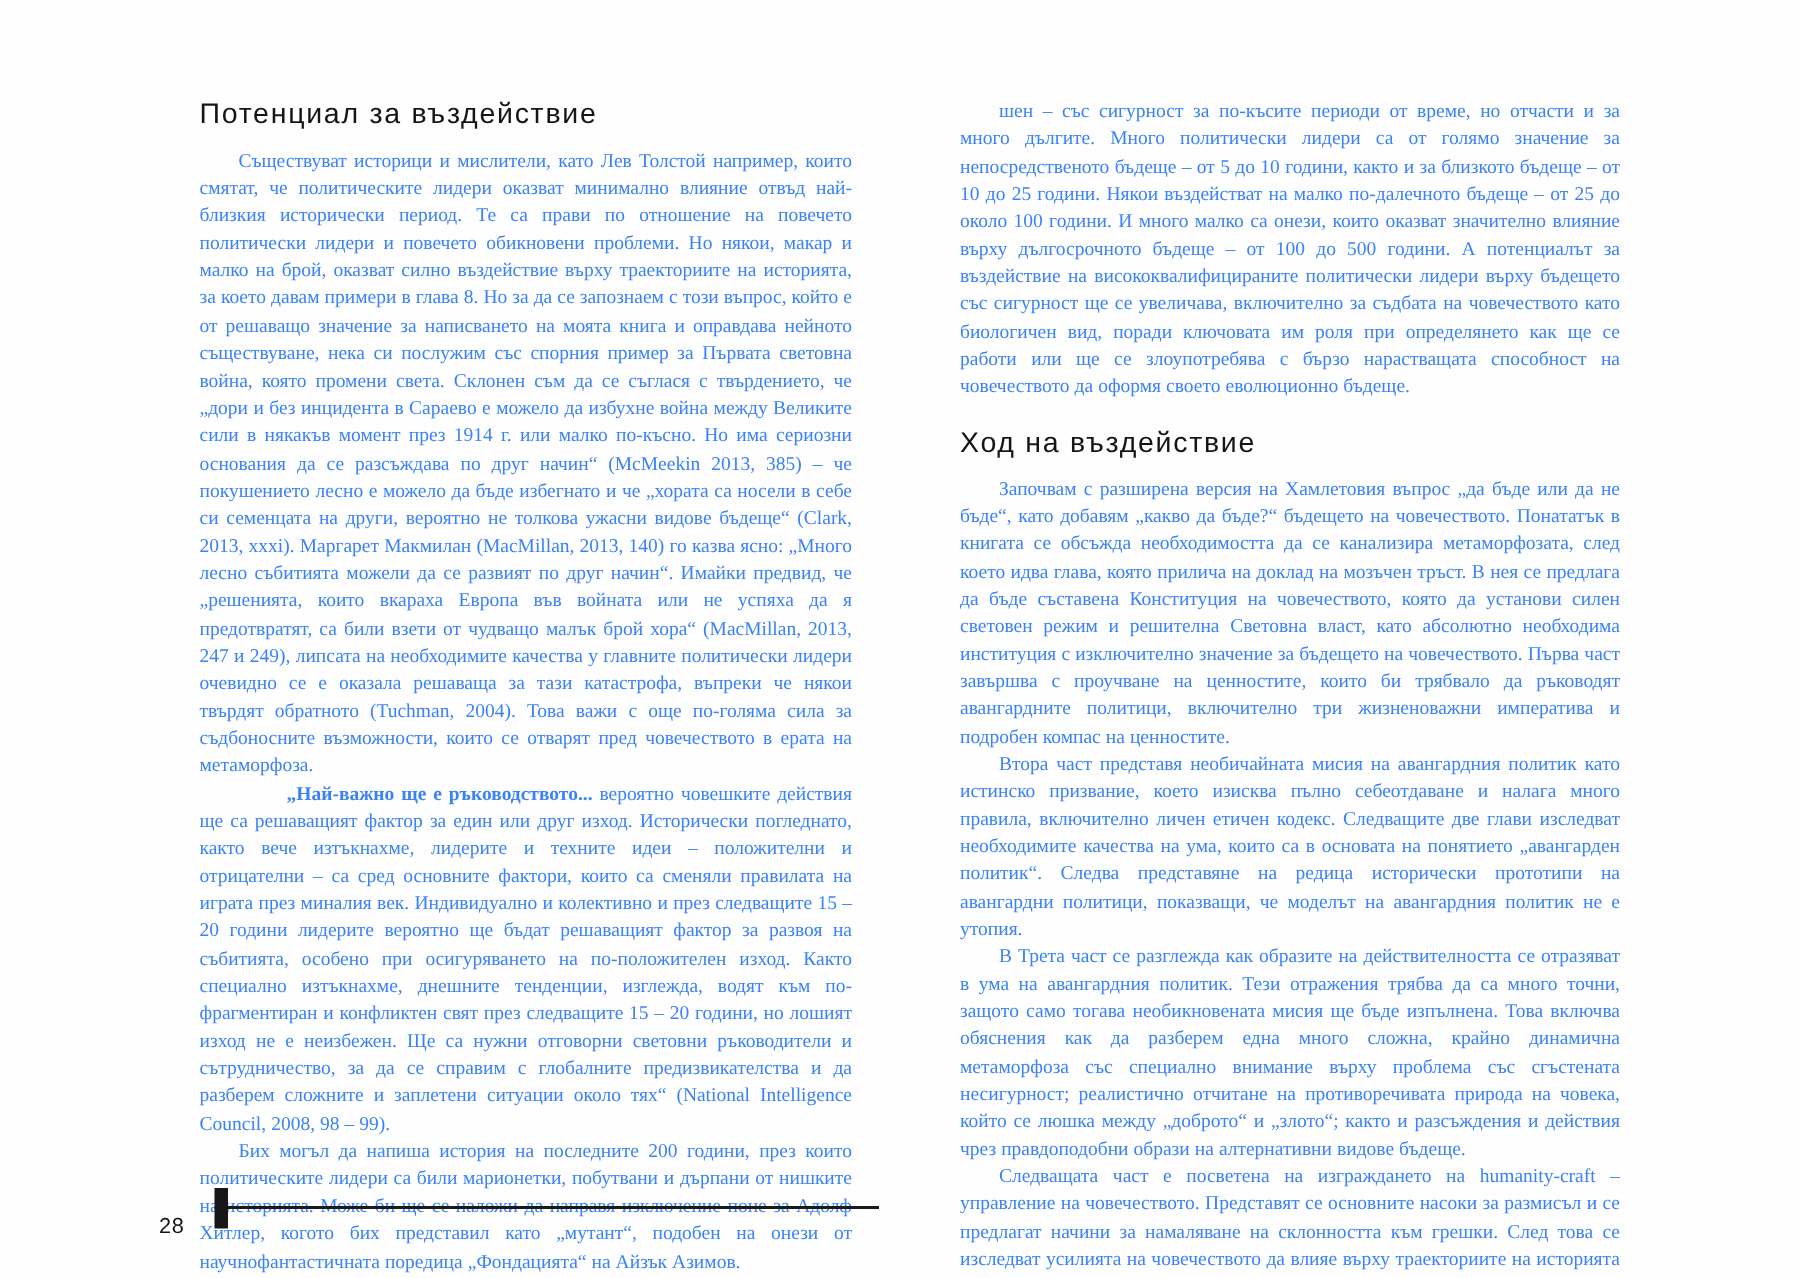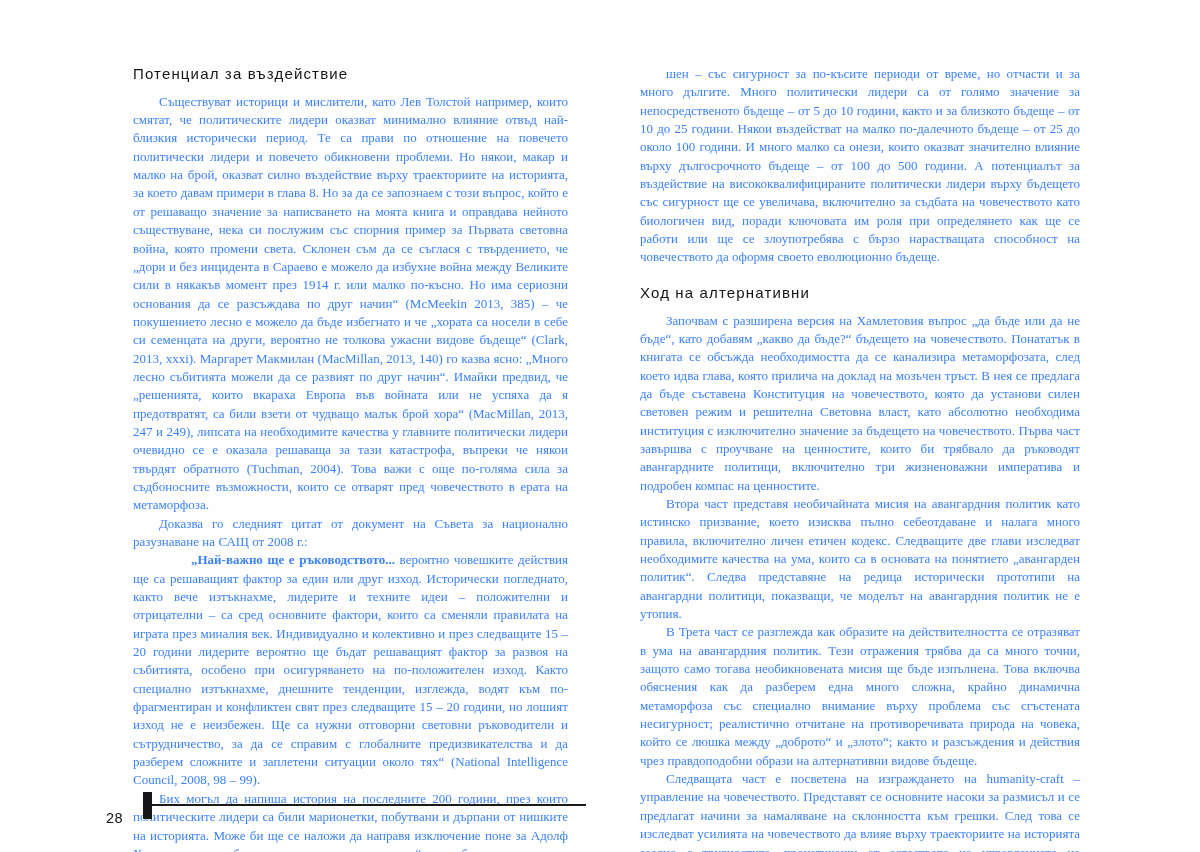--- a/index.html
+++ b/index.html
@@ -29,21 +29,21 @@
   }
   .page-left   { padding: 65px 32px 0 133px; }
   .page-right  { padding: 65px 120px 0 40px; }
 
   .text-col {
     width: 100%;
   }
 
   h2.section-heading {
     font-family: "Liberation Sans", "DejaVu Sans", sans-serif;
-    font-size: 15px;
+    font-size: 19px;
     font-weight: 400;
     letter-spacing: 1.15px;
     margin: 0 0 9px 0;
     color: #151515;
     line-height: 1.25;
   }
   h2.section-heading.spaced-top { margin-top: 17px; }
 
   p.body {
     margin: 0;
@@ -105,41 +105,40 @@
 
 <div class="spread">
 
   <div class="page page-left">
     <div class="text-col">
 
       <h2 class="section-heading">Потенциал за въздействие</h2>
 
       <p class="body">Съществуват историци и мислители, като Лев Толстой например, които смятат, че политическите лидери оказват минимално влияние отвъд най-близкия исторически период. Те са прави по отношение на повечето политически лидери и повечето обикновени проблеми. Но някои, макар и малко на брой, оказват силно въздействие върху траекториите на историята, за което давам примери в глава 8. Но за да се запознаем с този въпрос, който е от решаващо значение за написването на моята книга и оправдава нейното съществуване, нека си послужим със спорния пример за Първата световна война, която промени света. Склонен съм да се съглася с твърдението, че „дори и без инцидента в Сараево е можело да избухне война между Великите сили в някакъв момент през 1914 г. или малко по-късно. Но има сериозни основания да се разсъждава по друг начин“ (McMeekin 2013, 385) – че покушението лесно е можело да бъде избегнато и че „хората са носели в себе си семенцата на други, вероятно не толкова ужасни видове бъдеще“ (Clark, 2013, xxxi). Маргарет Макмилан (MacMillan, 2013, 140) го казва ясно: „Много лесно събитията можели да се развият по друг начин“. Имайки предвид, че „решенията, които вкараха Европа във войната или не успяха да я предотвратят, са били взети от чудващо малък брой хора“ (MacMillan, 2013, 247 и 249), липсата на необходимите качества у главните политически лидери очевидно се е оказала решаваща за тази катастрофа, въпреки че някои твърдят обратното (Tuchman, 2004). Това важи с още по-голяма сила за съдбоносните възможности, които се отварят пред човечеството в ерата на метаморфоза.</p>
 
-      <p class="body">Доказва го следният цитат от документ на Съвета за национално разузнаване на САЩ от 2008 г.:</p>
 
       <p class="body"><span class="bold">„Най-важно ще е ръководството...</span><span> вероятно човешките действия ще са решаващият фактор за един или друг изход. Исторически погледнато, както вече изтъкнахме, лидерите и техните идеи – положителни и отрицателни – са сред основните фактори, които са сменяли правилата на играта през миналия век. Индивидуално и колективно и през следващите 15 – 20 години лидерите вероятно ще бъдат решаващият фактор за развоя на събитията, особено при осигуряването на по-положителен изход. Както специално изтъкнахме, днешните тенденции, изглежда, водят към по-фрагментиран и конфликтен свят през следващите 15 – 20 години, но лошият изход не е неизбежен. Ще са нужни отговорни световни ръководители и сътрудничество, за да се справим с глобалните предизвикателства и да разберем сложните и заплетени ситуации около тях“ (National Intelligence Council, 2008, 98 – 99).</span></p>
 
       <p class="body">Бих могъл да напиша история на последните 200 години, през които политическите лидери са били марионетки, побутвани и дърпани от нишките на историята. Може би ще се наложи да направя изключение поне за Адолф Хитлер, когото бих представил като „мутант“, подобен на онези от научнофантастичната поредица „Фондацията“ на Айзък Азимов.</p>
 
     </div>
 
     <div class="footer">
       <div class="footer-rule"></div>
       <div class="footer-mark"></div>
       <div class="folio">28</div>
     </div>
   </div>
 
   <div class="page page-right">
     <div class="text-col">
 
       <p class="body">шен – със сигурност за по-късите периоди от време, но отчасти и за много дългите. Много политически лидери са от голямо значение за непосредственото бъдеще – от 5 до 10 години, както и за близкото бъдеще – от 10 до 25 години. Някои въздействат на малко по-далечното бъдеще – от 25 до около 100 години. И много малко са онези, които оказват значително влияние върху дългосрочното бъдеще – от 100 до 500 години. А потенциалът за въздействие на висококвалифицираните политически лидери върху бъдещето със сигурност ще се увеличава, включително за съдбата на човечеството като биологичен вид, поради ключовата им роля при определянето как ще се работи или ще се злоупотребява с бързо нарастващата способност на човечеството да оформя своето еволюционно бъдеще.</p>
 
-      <h2 class="section-heading spaced-top">Ход на алтернативни</h2>
+      <h2 class="section-heading spaced-top">Ход на въздействие</h2>
 
       <p class="body">Започвам с разширена версия на Хамлетовия въпрос „да бъде или да не бъде“, като добавям „какво да бъде?“ бъдещето на човечеството. Понататък в книгата се обсъжда необходимостта да се канализира метаморфозата, след което идва глава, която прилича на доклад на мозъчен тръст. В нея се предлага да бъде съставена Конституция на човечеството, която да установи силен световен режим и решителна Световна власт, като абсолютно необходима институция с изключително значение за бъдещето на човечеството. Първа част завършва с проучване на ценностите, които би трябвало да ръководят авангардните политици, включително три жизненоважни императива и подробен компас на ценностите.</p>
 
       <p class="body">Втора част представя необичайната мисия на авангардния политик като истинско призвание, което изисква пълно себеотдаване и налага много правила, включително личен етичен кодекс. Следващите две глави изследват необходимите качества на ума, които са в основата на понятието „авангарден политик“. Следва представяне на редица исторически прототипи на авангардни политици, показващи, че моделът на авангардния политик не е утопия.</p>
 
       <p class="body">В Трета част се разглежда как образите на действителността се отразяват в ума на авангардния политик. Тези отражения трябва да са много точни, защото само тогава необикновената мисия ще бъде изпълнена. Това включва обяснения как да разберем една много сложна, крайно динамична метаморфоза със специално внимание върху проблема със сгъстената несигурност; реалистично отчитане на противоречивата природа на човека, който се люшка между „доброто“ и „злото“; както и разсъждения и действия чрез правдоподобни образи на алтернативни видове бъдеще.</p>
 
       <p class="body">Следващата част е посветена на изграждането на humanity-craft – управление на човечеството. Представят се основните насоки за размисъл и се предлагат начини за намаляване на склонността към грешки. След това се изследват усилията на човечеството да влияе върху траекториите на историята заедно с трудностите, произтичащи от естеството на управлението на човечеството като ограничени мъгляви хазартни игри с високи залози, и се предлагат начини за по-успешно справяне с проблемите.</p>
 
     </div>

